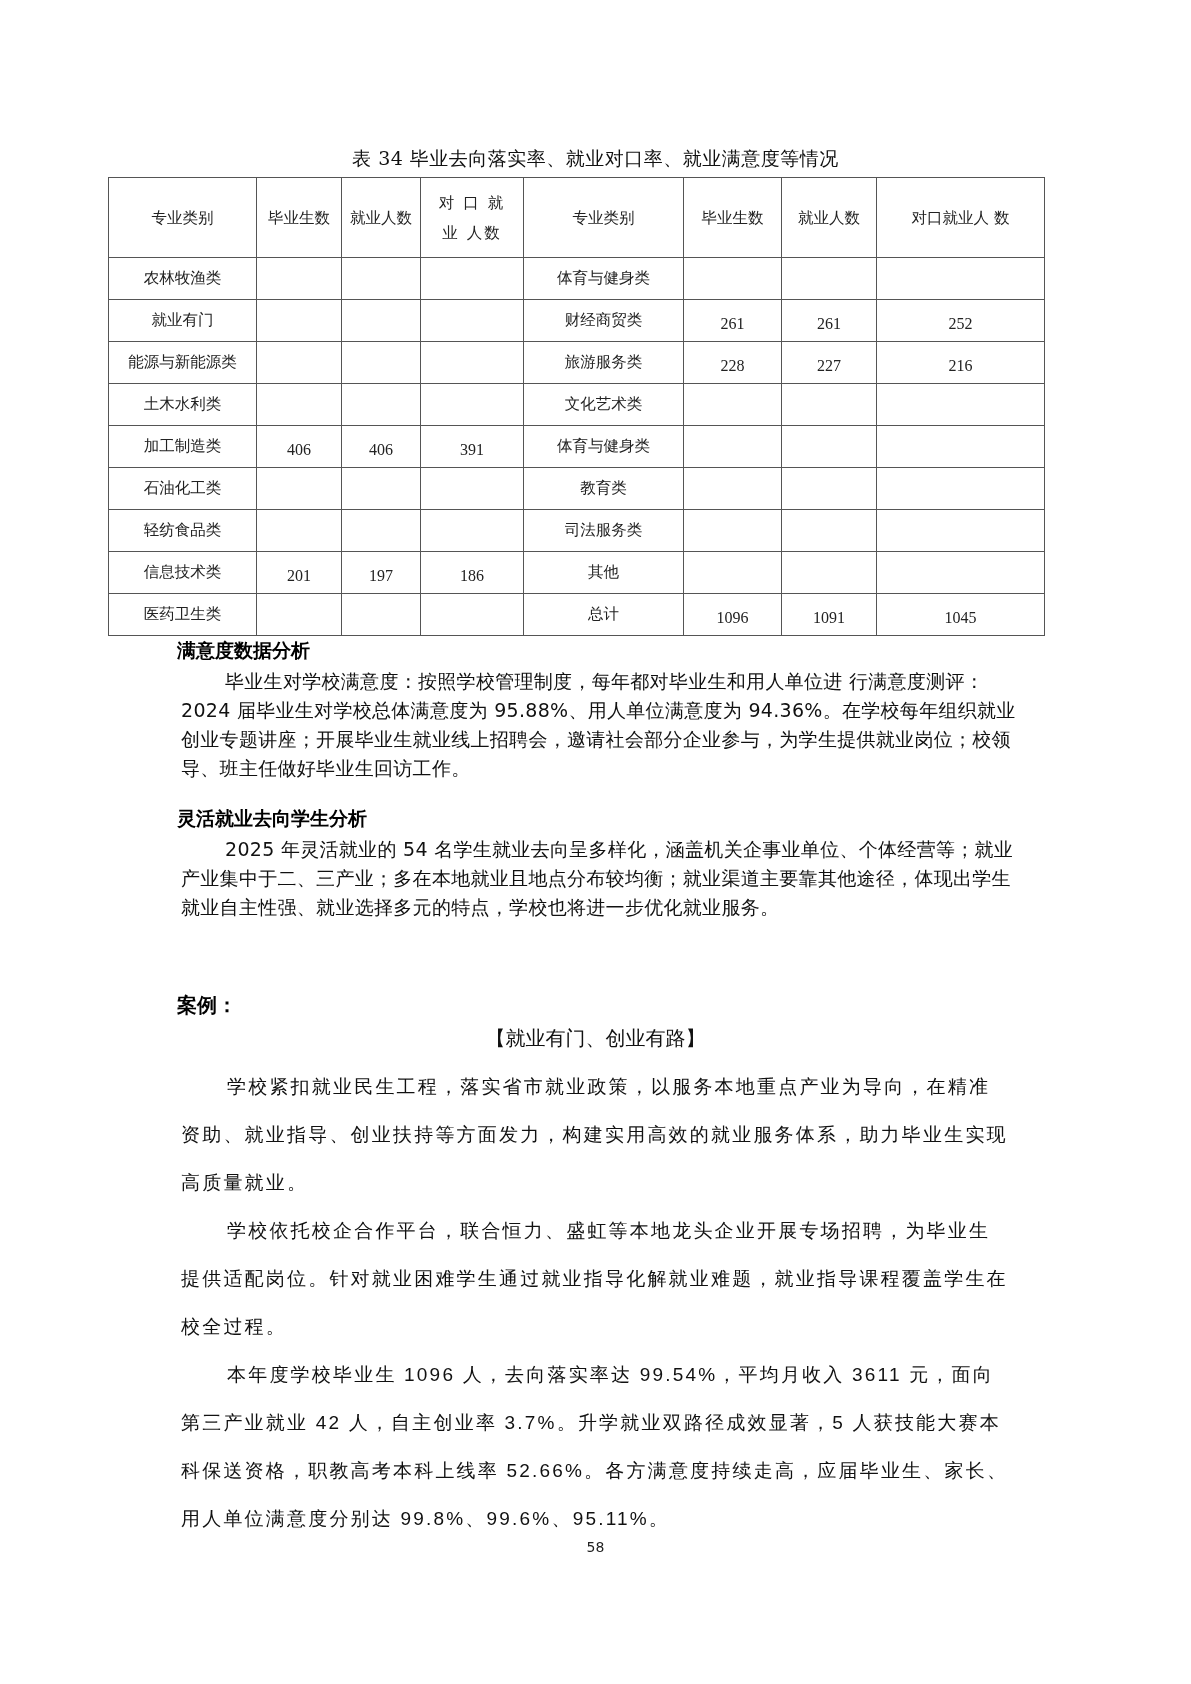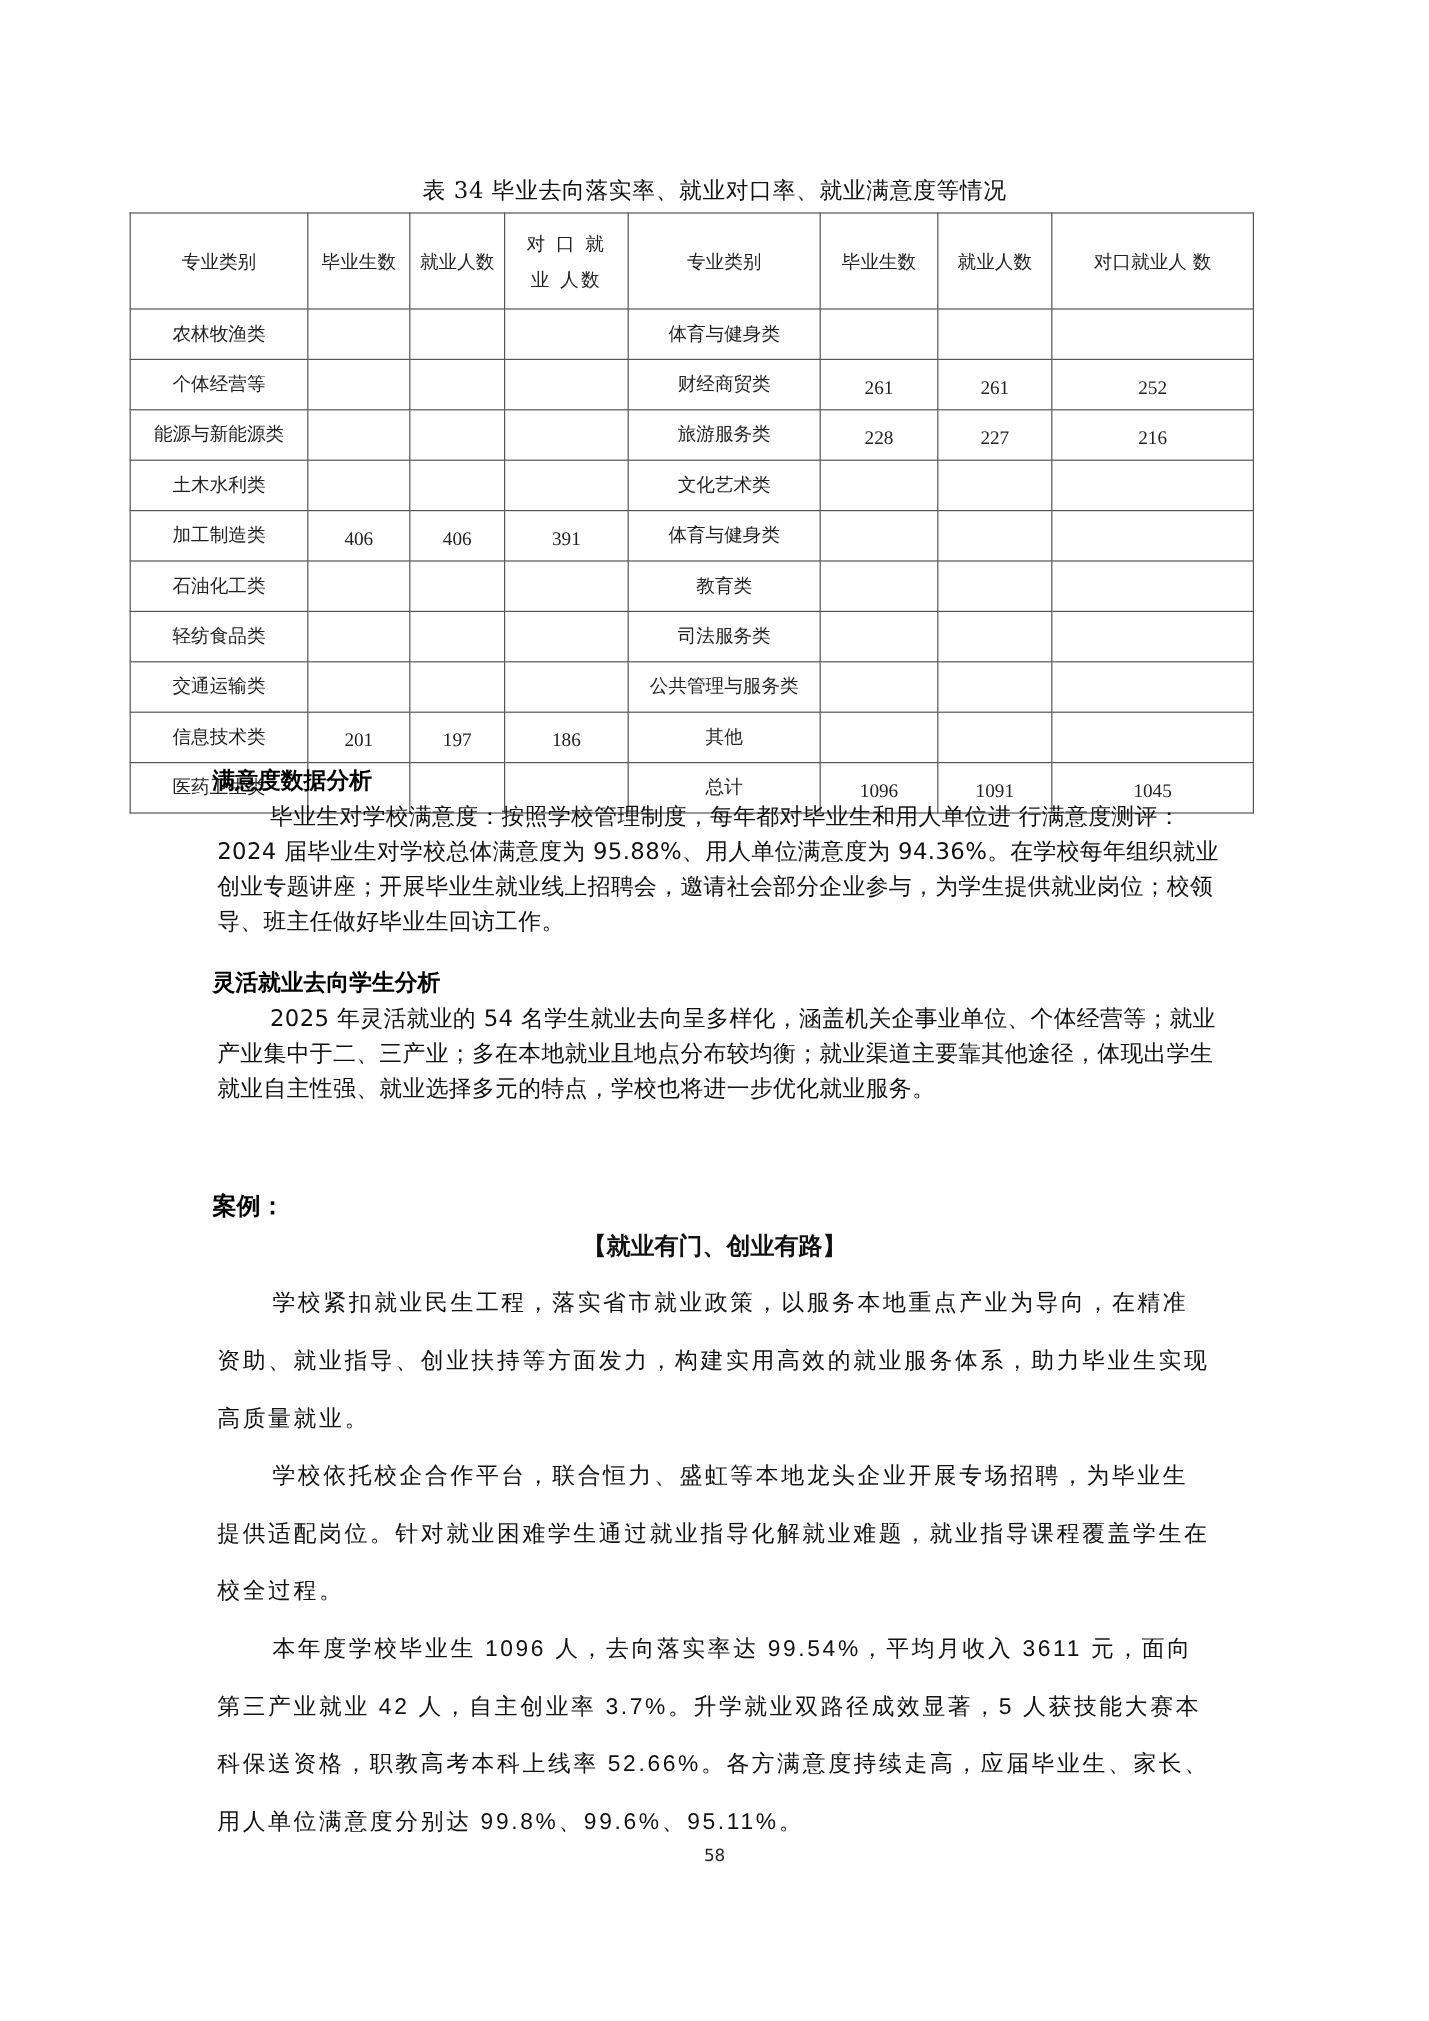--- a/index.html
+++ b/index.html
@@ -24,21 +24,21 @@
     table.stats tbody td { height: 35px; }
     table.stats td.num { font-family: "Liberation Serif", "DejaVu Serif", serif; font-size: 16px; padding-top: 6px; }
     .body-block {
       position: absolute; left: 181px; width: 840px;
       font-family: "DejaVu Sans", "Liberation Sans", sans-serif;
     }
     .h-bold { font-weight: bold; font-size: 19px; color: #000; }
     .para1 { font-size: 19px; line-height: 29px; text-indent: 44px; color: #111; letter-spacing: 0.3px; }
     .case-title {
       position: absolute; left: 0; width: 1191px; text-align: center;
-      top: 1000px; font-size: 20px; font-weight: bold;
+      top: 1000px; font-size: 20px; font-weight: normal;
       font-family: "DejaVu Serif", "Liberation Serif", serif;
     }
     .para2 {
       font-family: Liberation Sans, sans-serif;
       font-size: 19px; line-height: 48px; text-indent: 46px; letter-spacing: 2.2px; color: #111;
       margin: 0;
     }
     .page-num {
       position: absolute; top: 1539px; left: 0; width: 1191px; text-align: center;
       font-size: 14px; font-family: "DejaVu Sans", "Liberation Sans", sans-serif; color: #222;
@@ -77,21 +77,21 @@
         <td>农林牧渔类</td>
         <td class="num"></td>
         <td class="num"></td>
         <td class="num"></td>
         <td>体育与健身类</td>
         <td class="num"></td>
         <td class="num"></td>
         <td class="num"></td>
       </tr>
       <tr>
-        <td>个体经营等</td>
+        <td>就业有门</td>
         <td class="num"></td>
         <td class="num"></td>
         <td class="num"></td>
         <td>财经商贸类</td>
         <td class="num">261</td>
         <td class="num">261</td>
         <td class="num">252</td>
       </tr>
       <tr>
         <td>能源与新能源类</td>
@@ -137,30 +137,20 @@
         <td>轻纺食品类</td>
         <td class="num"></td>
         <td class="num"></td>
         <td class="num"></td>
         <td>司法服务类</td>
         <td class="num"></td>
         <td class="num"></td>
         <td class="num"></td>
       </tr>
       <tr>
-        <td>交通运输类</td>
-        <td class="num"></td>
-        <td class="num"></td>
-        <td class="num"></td>
-        <td>公共管理与服务类</td>
-        <td class="num"></td>
-        <td class="num"></td>
-        <td class="num"></td>
-      </tr>
-      <tr>
         <td>信息技术类</td>
         <td class="num">201</td>
         <td class="num">197</td>
         <td class="num">186</td>
         <td>其他</td>
         <td class="num"></td>
         <td class="num"></td>
         <td class="num"></td>
       </tr>
       <tr>

